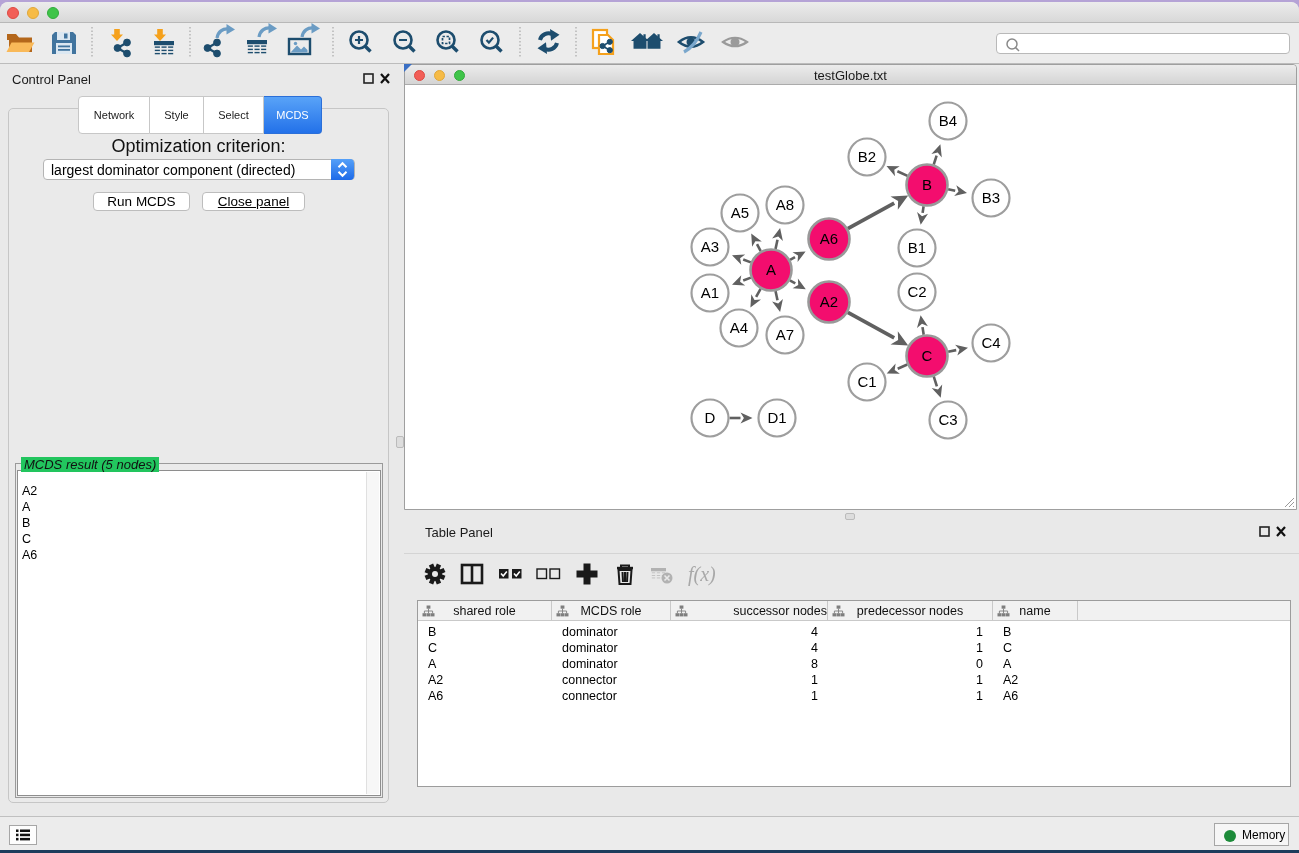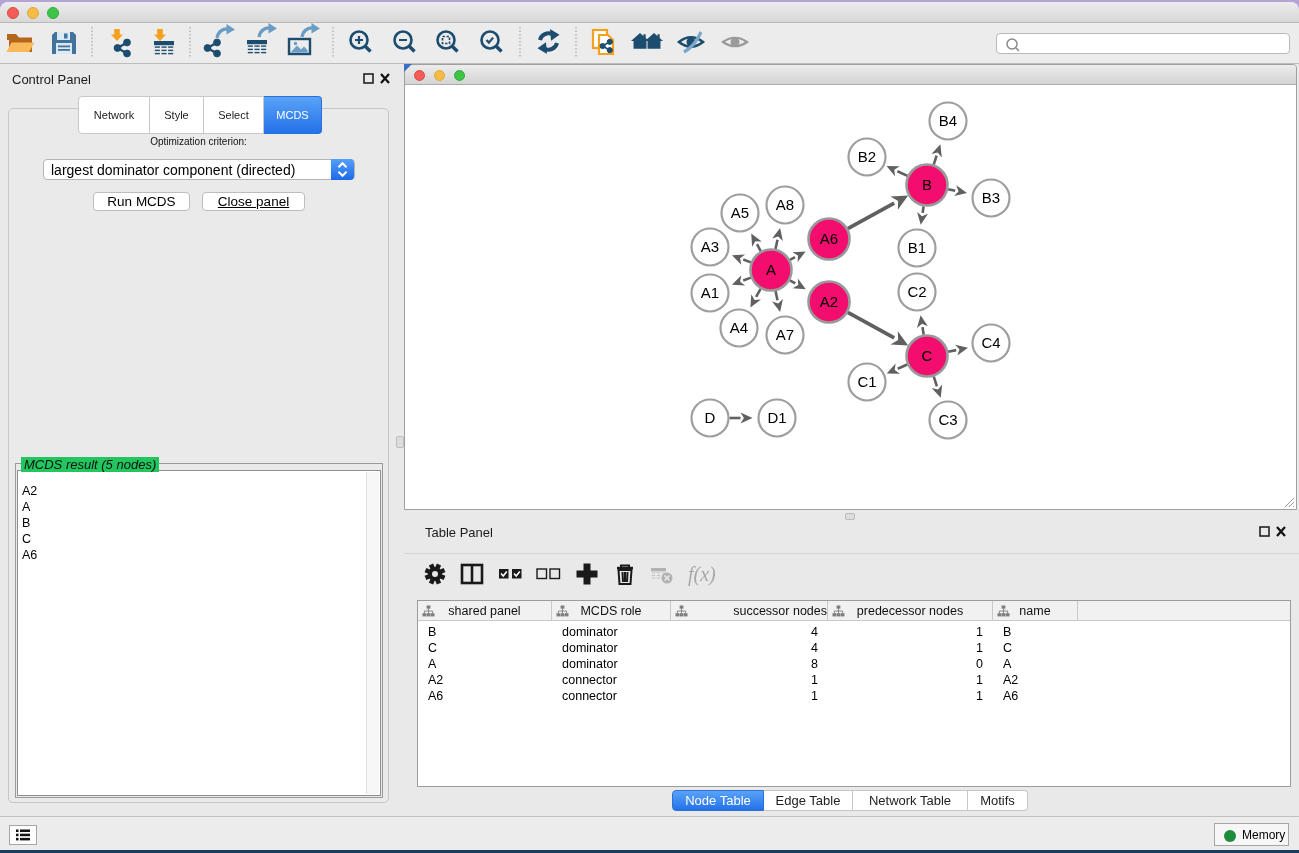--- a/index.html
+++ b/index.html
@@ -21,21 +21,21 @@
 
 #cpanel { position:absolute; left:0; top:62px; width:396px; height:752px; background:#e9e9e9; }
 #statusbar { position:absolute; left:0; top:814px; width:1299px; height:34px; background:#ececec; border-top:1px solid #c0c0c0; }
 
 .panhdr { position:absolute; font-size:13px; color:#1b1b1b; }
 #cp-tabs { position:absolute; top:32px; left:78px; height:21px; display:flex; z-index:3; }
 .tab { height:38px; font-size:11px; color:#222; background:#fff; border:1px solid #c7c7c7; border-left:none; display:flex; align-items:center; justify-content:center; }
 .tab.first { border-left:1px solid #c7c7c7; border-radius:4px 0 0 4px; }
 .tab.sel { background:linear-gradient(#59a3f8,#2371e9); color:#fff; border-color:#2b6fd8; border-radius:0 4px 4px 0; }
 #cp-body { position:absolute; left:8px; top:44px; width:381px; height:695px; background:#eaeaea; border:1px solid #c6c6c6; border-radius:5px; }
-#optlabel { position:absolute; top:27px; width:100%; text-align:center; font-size:10px; color:#111; }
+#optlabel { position:absolute; top:27px; width:100%; text-align:center; font-size:18px; color:#111; }
 #combo { position:absolute; left:34px; top:50px; width:312px; height:21px; background:#fff; border:1px solid #b4b4b4; border-radius:4px; }
 #combo .ctext { position:absolute; left:7px; top:2px; font-size:14px; color:#000; }
 #combo .spin { position:absolute; right:0; top:-1px; width:23px; height:21px; background:linear-gradient(#55a0f8,#1d6ae8); border-radius:0 4px 4px 0; }
 .btn { position:absolute; height:19px; background:#fff; border:1px solid #bdbdbd; border-radius:4px; font-size:13.5px; color:#000; display:flex; align-items:center; justify-content:center; }
 #groupbox { position:absolute; left:6px; top:354px; width:368px; height:335px; border:1px solid #9a9a9a; }
 #grouptitle { position:absolute; left:5px; top:-7px; background:#22c55e; font-size:13px; color:#111; padding:0 3px; z-index:2;font-style:italic; }
 #mcdslist { position:absolute; left:1px; top:6px; width:364px; height:326px; background:#fff; border:1px solid #8e8e8e; font-size:12.5px; color:#000; }
 #mcdslist div { padding-left:4px; height:16px; line-height:16px; }
 #mcdslist div#mcdssb { position:absolute; right:1px; top:1px; width:13px; height:322px; padding:0; margin:0; background:#f7f7f7; border-left:1px solid #e0e0e0; }
 
@@ -242,20 +242,21 @@
   </div>
 
   <div id="netwin">
     <svg style="position:absolute;left:-1px;top:-1px;z-index:4" width="8" height="8">
         <path d="M0,0 L8,0 L0,8 Z" fill="#3a6fc4"></path>
       </svg>
       <div id="nw-titlebar">
       <div class="tl t1"></div>
         <div class="tl t2"></div>
         <div class="tl t3"></div>
+      <div class="ttl">testGlobe.txt</div>
     </div>
     <div id="graphwrap">
       <svg width="894" height="425" style="font-family:'Liberation Sans',sans-serif">
           <line x1="355.7" y1="166.1" x2="352.0" y2="159.2" stroke="#606060" stroke-width="2.6"></line>
           <path d="M346.2,148.6 L356.8,156.6 L350.4,156.2 L347.1,161.8 Z" fill="#606060"></path>
           <line x1="370.5" y1="164.0" x2="372.5" y2="154.7" stroke="#606060" stroke-width="2.6"></line>
           <path d="M375.1,143.0 L377.9,155.9 L373.2,151.4 L367.1,153.5 Z" fill="#606060"></path>
           <line x1="345.9" y1="177.4" x2="338.2" y2="174.5" stroke="#606060" stroke-width="2.6"></line>
           <path d="M327.0,170.3 L340.2,169.4 L335.1,173.3 L336.3,179.7 Z" fill="#606060"></path>
           <line x1="345.9" y1="192.6" x2="338.2" y2="195.5" stroke="#606060" stroke-width="2.6"></line>
@@ -394,21 +395,21 @@
               </g>
               <circle cx="654" cy="24" r="5.5" fill="#b0b0b0"></circle>
               <path d="M651.5,21.5 l5,5 m0,-5 l-5,5" stroke="#e9e9e9" stroke-width="1.6"></path>
             </g>
             <text x="675" y="27" font-size="20" font-style="italic" fill="#a8a8a8" font-family="Liberation Serif,serif">f(x)</text>
           </g>
         </svg>
     </div>
     <div id="tp-table">
       <div id="tp-thead">
-        <div class="th" style="left:0px;width:134px;">shared panel</div>
+        <div class="th" style="left:0px;width:134px;">shared role</div>
           <svg style="position:absolute;left:4px;top:4px" width="13" height="13" viewBox="0 0 13 13">
             <g fill="#7e7e7e">
               <rect x="4.6" y="0.5" width="3.8" height="3.2"></rect>
               <rect x="0.5" y="8.2" width="3.8" height="3.2"></rect>
               <rect x="4.6" y="8.2" width="3.8" height="3.2"></rect>
               <rect x="8.7" y="8.2" width="3.8" height="3.2"></rect>
             </g>
             <g stroke="#7e7e7e" fill="none" stroke-width="0.9">
               <path d="M6.5,3.7 L6.5,8.2 M2.4,8.2 L2.4,6 L10.6,6 L10.6,8.2"></path>
             </g>
@@ -481,26 +482,20 @@
         <div class="rowtxt" style="left:144px;top:71px;">connector</div>
         <div class="rowtxt" style="left:253px;top:71px;width:147px;text-align:right;">1</div>
         <div class="rowtxt" style="left:410px;top:71px;width:155px;text-align:right;">1</div>
         <div class="rowtxt" style="left:585px;top:71px;">A2</div>
         <div class="rowtxt" style="left:10px;top:87px;">A6</div>
         <div class="rowtxt" style="left:144px;top:87px;">connector</div>
         <div class="rowtxt" style="left:253px;top:87px;width:147px;text-align:right;">1</div>
         <div class="rowtxt" style="left:410px;top:87px;width:155px;text-align:right;">1</div>
         <div class="rowtxt" style="left:585px;top:87px;">A6</div>
     </div>
-    <div id="tp-tabs">
-      <div class="btab sel" style="width:92px">Node Table</div>
-      <div class="btab" style="width:89px">Edge Table</div>
-      <div class="btab" style="width:115px">Network Table</div>
-      <div class="btab last" style="width:60px">Motifs</div>
-    </div>
   </div>
 
   <div style="position:absolute;left:396px;top:434px;width:8px;height:12px;background:#ddd;border:1px solid #bbb;border-radius:2px;z-index:5;"></div>
     <div style="position:absolute;left:845px;top:511px;width:10px;height:7px;background:#ddd;border:1px solid #bbb;border-radius:2px;z-index:5;"></div>
     <div id="statusbar">
     <div id="listbtn"><svg width="26" height="18" viewBox="0 0 26 18">
           <g fill="#111">
             <rect x="6" y="3.5" width="2.5" height="2.5"></rect>
             <rect x="10" y="3.5" width="10" height="2.5"></rect>
             <rect x="6" y="7.7" width="2.5" height="2.5"></rect>

